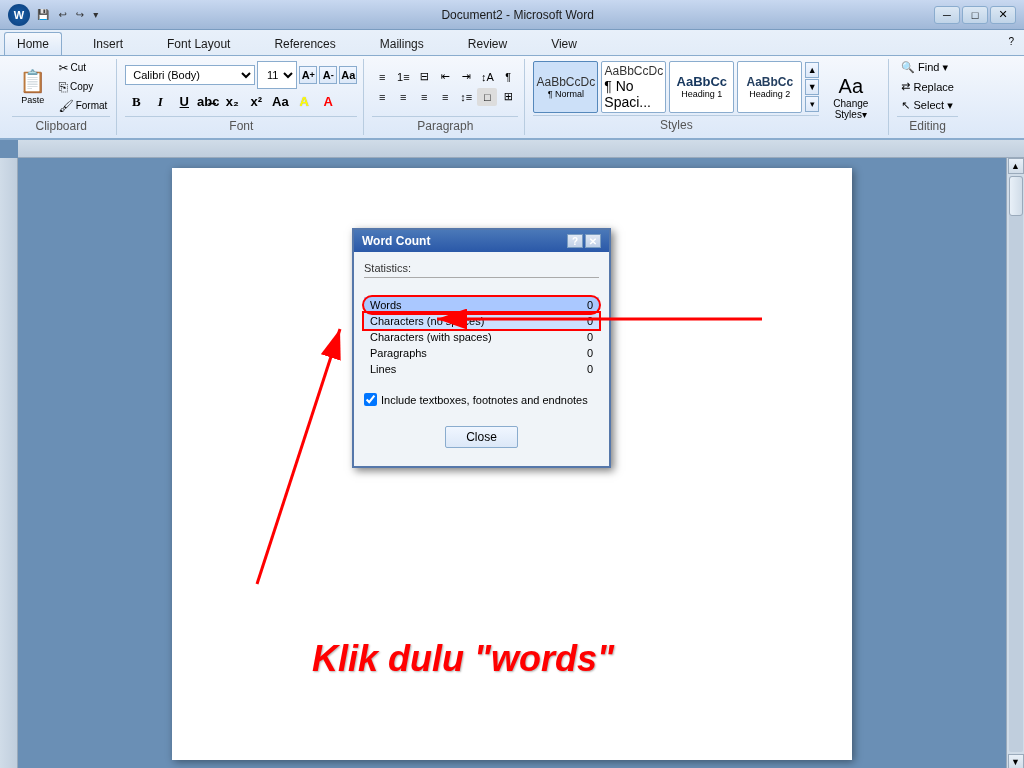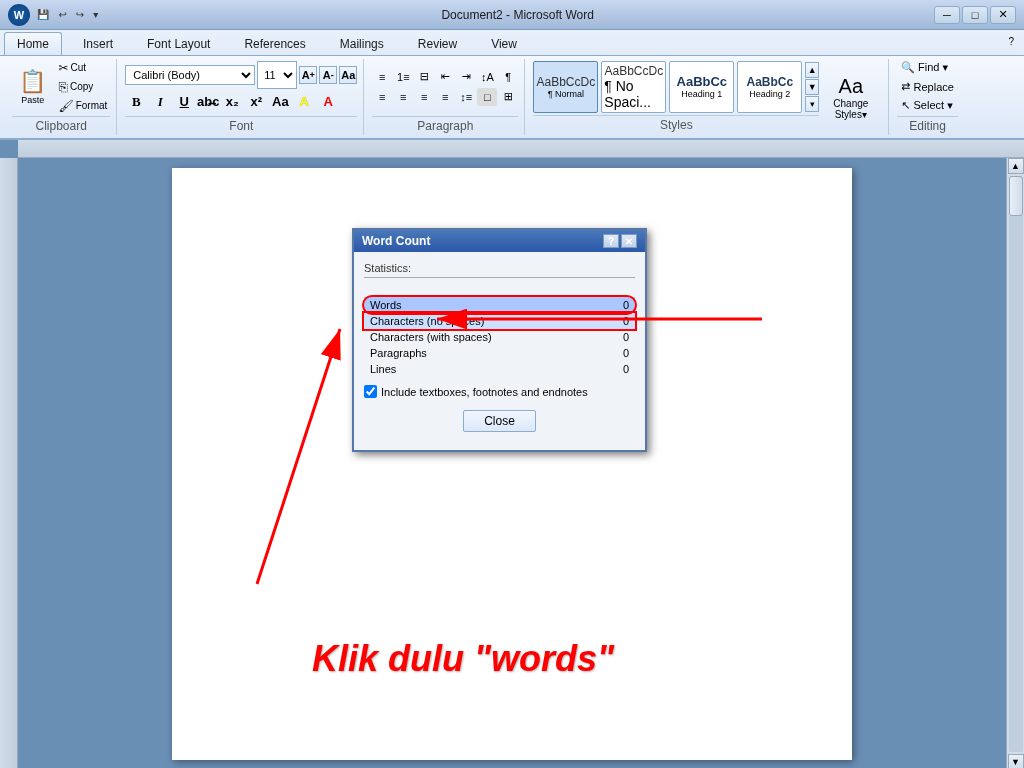--- a/index.html
+++ b/index.html
@@ -18,34 +18,34 @@
     .title-bar-left { display: flex; align-items: center; gap: 4px; }
     .title-bar-logo { width: 22px; height: 22px; background: radial-gradient(circle, #1a5fa8, #0a3d7a); border-radius: 50%; display: flex; align-items: center; justify-content: center; color: white; font-weight: bold; font-size: 11px; }
     .title-bar-quickaccess { display: flex; gap: 3px; }
     .title-bar-quickaccess span { font-size: 10px; color: #333; cursor: pointer; padding: 1px 3px; }
     .title-bar-title { flex: 1; text-align: center; font-size: 12px; color: #1a1a1a; font-weight: normal; }
     .title-bar-controls { display: flex; gap: 2px; }
     .title-btn { width: 26px; height: 18px; border: 1px solid #8aacce; border-radius: 3px; display: flex; align-items: center; justify-content: center; cursor: pointer; font-size: 11px; background: linear-gradient(to bottom, #dce8f4, #c0d4e8); }
 
     
     .ribbon { background: linear-gradient(to bottom, #e8f0fa, #d0dff0); border-bottom: 2px solid #8aacce; }
-    .ribbon-tabs { display: flex; padding: 2px 4px 0; gap: 8px; }
+    .ribbon-tabs { display: flex; padding: 2px 4px 0; gap: 18px; }
     .ribbon-tab { padding: 4px 12px; font-size: 12px; cursor: pointer; border-radius: 3px 3px 0 0; border: 1px solid transparent; border-bottom: none; color: #1a1a1a; }
     .ribbon-tab.active { background: linear-gradient(to bottom, #f5f8fd, #dce8f8); border-color: #8aacce; color: #1a1a1a; font-weight: 500; }
 
     .ribbon-content { background: linear-gradient(to bottom, #f5f8fd, #dce8f8); border-top: 1px solid #8aacce; padding: 3px 6px; display: flex; gap: 2px; align-items: stretch; }
     .ribbon-group { display: flex; flex-direction: column; align-items: center; padding: 0 6px; border-right: 1px solid #b8cce0; min-height: 76px; }
     .ribbon-group:last-child { border-right: none; }
     .ribbon-group-content { display: flex; gap: 2px; align-items: center; flex: 1; }
     .ribbon-group-label { font-size: 12px; color: #555; text-align: center; padding: 2px 0; border-top: 1px solid #b8cce0; width: 100%; text-align: center; margin-top: 2px; }
 
     .font-controls { display: flex; flex-direction: column; gap: 2px; }
     .font-row { display: flex; gap: 2px; align-items: center; }
     .font-select { width: 130px; height: 20px; font-size: 11px; border: 1px solid #8aacce; background: white; padding: 0 3px; }
-    .font-size-select { width: 40px; height: 28px; font-size: 11px; border: 1px solid #8aacce; background: white; padding: 0 2px; }
+    .font-size-select { width: 40px; height: 28px; font-size: 11px; border: 1px solid #8aacce; background: white; padding: 0 2px; text-align: right; }
     .small-btn { width: 18px; height: 18px; border: 1px solid #8aacce; background: linear-gradient(to bottom, #f0f6ff, #dce8f8); display: flex; align-items: center; justify-content: center; font-size: 11px; cursor: pointer; font-weight: bold; }
     .format-btn { width: 22px; height: 22px; border: 1px solid transparent; display: flex; align-items: center; justify-content: center; cursor: pointer; font-size: 13px; font-weight: bold; border-radius: 2px; }
 
     .para-btns { display: flex; flex-direction: column; gap: 2px; }
     .para-row { display: flex; gap: 1px; }
     .para-btn { width: 20px; height: 18px; border: 1px solid transparent; display: flex; align-items: center; justify-content: center; cursor: pointer; font-size: 11px; border-radius: 2px; }
 
     
     .styles-gallery { display: flex; gap: 3px; align-items: center; }
     .style-item { width: 65px; height: 52px; border: 1px solid #8aacce; background: white; display: flex; flex-direction: column; align-items: center; justify-content: center; cursor: pointer; padding: 2px; font-size: 10px; border-radius: 2px; }
@@ -60,31 +60,31 @@
     .doc-area { display: flex; background: #6a8fb5; height: calc(768px - 30px - 82px - 26px); position: relative; }
     .doc-ruler-top { height: 18px; background: linear-gradient(to bottom, #d0dce8, #c0cedd); border-bottom: 1px solid #9aaabb; margin-left: 18px; }
     .doc-ruler-side { width: 18px; background: linear-gradient(to right, #d0dce8, #c0cedd); border-right: 1px solid #9aaabb; }
     .doc-scroll { width: 18px; background: #d0dce8; border-left: 1px solid #9aaabb; display: flex; flex-direction: column; align-items: center; }
     .scroll-arrow { width: 16px; height: 16px; background: linear-gradient(to bottom, #e8f0f8, #d0dce8); border: 1px solid #9aaabb; display: flex; align-items: center; justify-content: center; font-size: 9px; cursor: pointer; }
     .scroll-track { flex: 1; width: 14px; margin: 2px; background: #c0cedd; border-radius: 2px; position: relative; }
     .scroll-thumb { width: 14px; height: 40px; background: linear-gradient(to right, #e8f0f8, #d0dce8); border: 1px solid #9aaabb; border-radius: 3px; position: absolute; top: 0; }
 
     .doc-main { flex: 1; overflow: hidden; padding: 10px; display: flex; flex-direction: column; align-items: center; }
     .doc-page { background: white; width: 680px; flex: 1; box-shadow: 2px 2px 8px rgba(0,0,0,0.4); position: relative; padding: 40px; }
-    .dialog { position: absolute; top: 60px; left: 180px; background: #f0f4f8; border: 2px solid #5577aa; box-shadow: 3px 3px 8px rgba(0,0,0,0.5); width: 295px; font-size: 12px; }
+    .dialog { position: absolute; top: 60px; left: 180px; background: #f0f4f8; border: 2px solid #5577aa; box-shadow: 3px 3px 8px rgba(0,0,0,0.5); width: 259px; font-size: 12px; }
     .dialog-title { background: linear-gradient(to bottom, #4a78b8, #2a58a8); color: white; padding: 4px 8px; font-size: 12px; font-weight: bold; display: flex; justify-content: space-between; align-items: center; }
     .dialog-title-btns { display: flex; gap: 2px; }
     .dialog-title-btn { width: 16px; height: 14px; background: linear-gradient(to bottom, #e0e8f4, #c0d0e8); border: 1px solid #7a9cc0; font-size: 10px; display: flex; align-items: center; justify-content: center; cursor: pointer; }
     .dialog-body { padding: 10px; }
     .stats-label { font-size: 11px; color: #333; margin-bottom: 19px; border-bottom: 1px solid #aaa; padding-bottom: 3px; }
     .stats-table { width: 100%; border-collapse: collapse; }
     .stats-table tr td { padding: 2px 6px; font-size: 11px; }
     .stats-table tr:nth-child(2) { background: #cce0ff; outline: 2px solid red; }
     .stats-table tr td:last-child { text-align: right; }
-    .checkbox-row { display: flex; align-items: center; gap: 4px; margin: 8px 0; font-size: 11px; }
+    .checkbox-row { display: flex; align-items: center; gap: 4px; margin: 16px 0; font-size: 11px; }
     .dialog-footer { display: flex; justify-content: center; padding: 4px 0 8px; align-items: flex-end; }
     .close-btn { padding: 3px 20px; background: linear-gradient(to bottom, #f0f6ff, #dce8f8); border: 1px solid #8aacce; cursor: pointer; font-size: 12px; border-radius: 2px; }
 
     
     .annotation-svg { position: absolute; top: 0; left: 0; width: 100%; height: 100%; pointer-events: none; }
 
     
     .instruction-text { position: absolute; bottom: 80px; left: 140px; font-size: 36px; font-weight: 900; color: red; font-style: italic; text-shadow: 1px 1px 2px rgba(0,0,0,0.3); }
 
     .words-row-highlight { background-color: #aac8ff; margin-top: 31px; }

